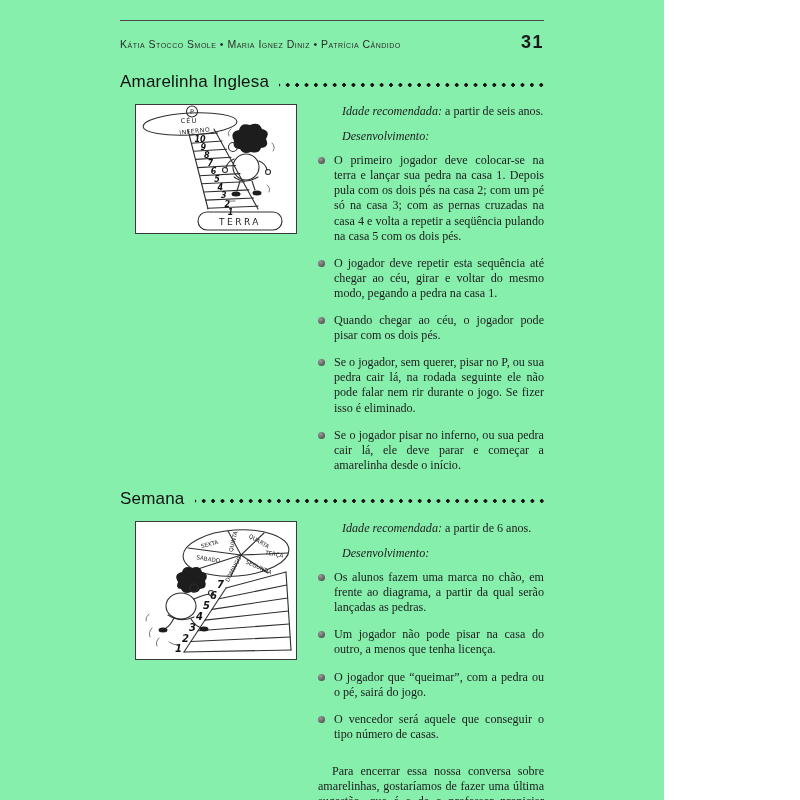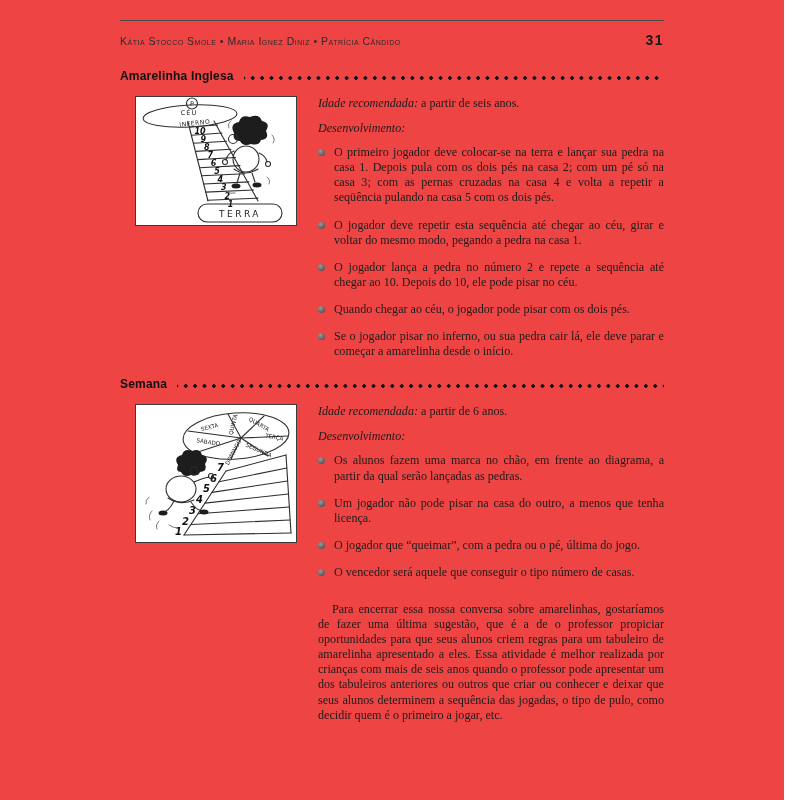--- a/index.html
+++ b/index.html
@@ -1,45 +1,45 @@
 <!DOCTYPE html>
 <html><head>
 <meta charset="utf-8">
 <style>
   * { margin:0; padding:0; box-sizing:border-box; }
   html,body { background:#ffffff; }
   .page {
-    width:784px; height:800px; background:#ef4444; overflow:hidden;
+    width:664px; height:800px; background:#86efac; overflow:hidden;
     padding:20px 120px 17px 120px;
     font-family:"Liberation Serif", serif; color:#1c1c1c;
   }
   .top-rule { border:none; border-top:1.2px solid #4a4a4a; margin:0 0 11px 0; }
   .page-header { display:flex; justify-content:space-between; align-items:baseline; margin-bottom:19px; }
   .authors {
     font-family:"Liberation Sans", sans-serif; font-size:10.5px; letter-spacing:0.5px;
     font-variant:small-caps; color:#2b2b2b;
   }
-  .page-number { font-family:"Liberation Sans", sans-serif; font-size:14px; font-weight:bold; letter-spacing:1.5px; color:#1a1a1a; }
+  .page-number { font-family:"Liberation Sans", sans-serif; font-size:18px; font-weight:bold; letter-spacing:1.5px; color:#1a1a1a; }
 
   .section-heading { display:flex; align-items:center; gap:10px; margin-bottom:12px; }
-  .heading-title { font-family:"Liberation Sans", sans-serif; font-size:12px; font-weight:bold; letter-spacing:0.2px; white-space:nowrap; color:#111; }
+  .heading-title { font-family:"Liberation Sans", sans-serif; font-size:17px; font-weight:normal; letter-spacing:0.2px; white-space:nowrap; color:#111; }
   .dot-leader {
     flex:1; height:12px; margin-top:5px;
     background-image: radial-gradient(circle, #151515 1.7px, rgba(0,0,0,0) 2px);
     background-size: 9.4px 12px; background-repeat: repeat-x; background-position: 4px 55%;
   }
 
   .section-body { display:flex; gap:21px; align-items:flex-start; margin-bottom:16px; }
   .figure { width:162px; flex-shrink:0; margin-left:15px; border:1.3px solid #3a3a3a; background:#fff; }
   .figure svg { display:block; }
 
   .content { flex:1; font-size:12.1px; line-height:15.1px; text-align:justify; }
   .meta-line { margin:0 0 10px 0; }
   .meta-line.dev { margin-bottom:9px; }
-  .meta-label { font-style:italic; }
+  .meta-label { font-style:italic;margin-left:24px; }
 
   ul.bullets { list-style:none; display:flex; flex-direction:column; gap:12px; }
   li.bullet-item { display:flex; gap:9px; }
   .dot {
     width:7px; height:7px; border-radius:50%; flex-shrink:0; margin-top:4px;
     background: radial-gradient(circle at 35% 30%, #9a9a9a, #555 75%);
   }
   .bullet-text { flex:1; text-align:justify; }
 
   .closing { margin-left:198px; margin-top:22px; font-size:12.1px; line-height:15.1px; text-align:justify; }
@@ -136,25 +136,25 @@
         <li class="bullet-item">
             <span class="dot"></span>
             <span class="bullet-text">O primeiro jogador deve colocar-se na terra e lançar sua pedra na casa 1. Depois pula com os dois pés na casa 2; com um pé só na casa 3; com as pernas cruzadas na casa 4 e volta a repetir a seqüência pulando na casa 5 com os dois pés.</span>
           </li>
         <li class="bullet-item">
             <span class="dot"></span>
             <span class="bullet-text">O jogador deve repetir esta sequência até chegar ao céu, girar e voltar do mesmo modo, pegando a pedra na casa 1.</span>
           </li>
         <li class="bullet-item">
             <span class="dot"></span>
-            <span class="bullet-text">O jogador lança a pedra no número 2 e repete a sequência até chegar ao 10. Depois do 10, ele pode pisar no céu.</span>
-          </li>
-        <li class="bullet-item">
-            <span class="dot"></span>
             <span class="bullet-text">Quando chegar ao céu, o jogador pode pisar com os dois pés.</span>
+          </li>
+        <li class="bullet-item">
+            <span class="dot"></span>
+            <span class="bullet-text">Se o jogador, sem querer, pisar no P, ou sua pedra cair lá, na rodada seguinte ele não pode falar nem rir durante o jogo. Se fizer isso é eliminado.</span>
           </li>
         <li class="bullet-item">
             <span class="dot"></span>
             <span class="bullet-text">Se o jogador pisar no inferno, ou sua pedra cair lá, ele deve parar e começar a amarelinha desde o início.</span>
           </li>
       </ul>
     </div>
   </div>
 
   <div class="section-heading">
@@ -231,21 +231,21 @@
         <li class="bullet-item">
             <span class="dot"></span>
             <span class="bullet-text">Os alunos fazem uma marca no chão, em frente ao diagrama, a partir da qual serão lançadas as pedras.</span>
           </li>
         <li class="bullet-item">
             <span class="dot"></span>
             <span class="bullet-text">Um jogador não pode pisar na casa do outro, a menos que tenha licença.</span>
           </li>
         <li class="bullet-item">
             <span class="dot"></span>
-            <span class="bullet-text">O jogador que “queimar”, com a pedra ou o pé, última do jogo.</span>
+            <span class="bullet-text">O jogador que “queimar”, com a pedra ou o pé, sairá do jogo.</span>
           </li>
         <li class="bullet-item">
             <span class="dot"></span>
             <span class="bullet-text">O vencedor será aquele que conseguir o tipo número de casas.</span>
           </li>
       </ul>
     </div>
   </div>
 
   <div class="closing">

